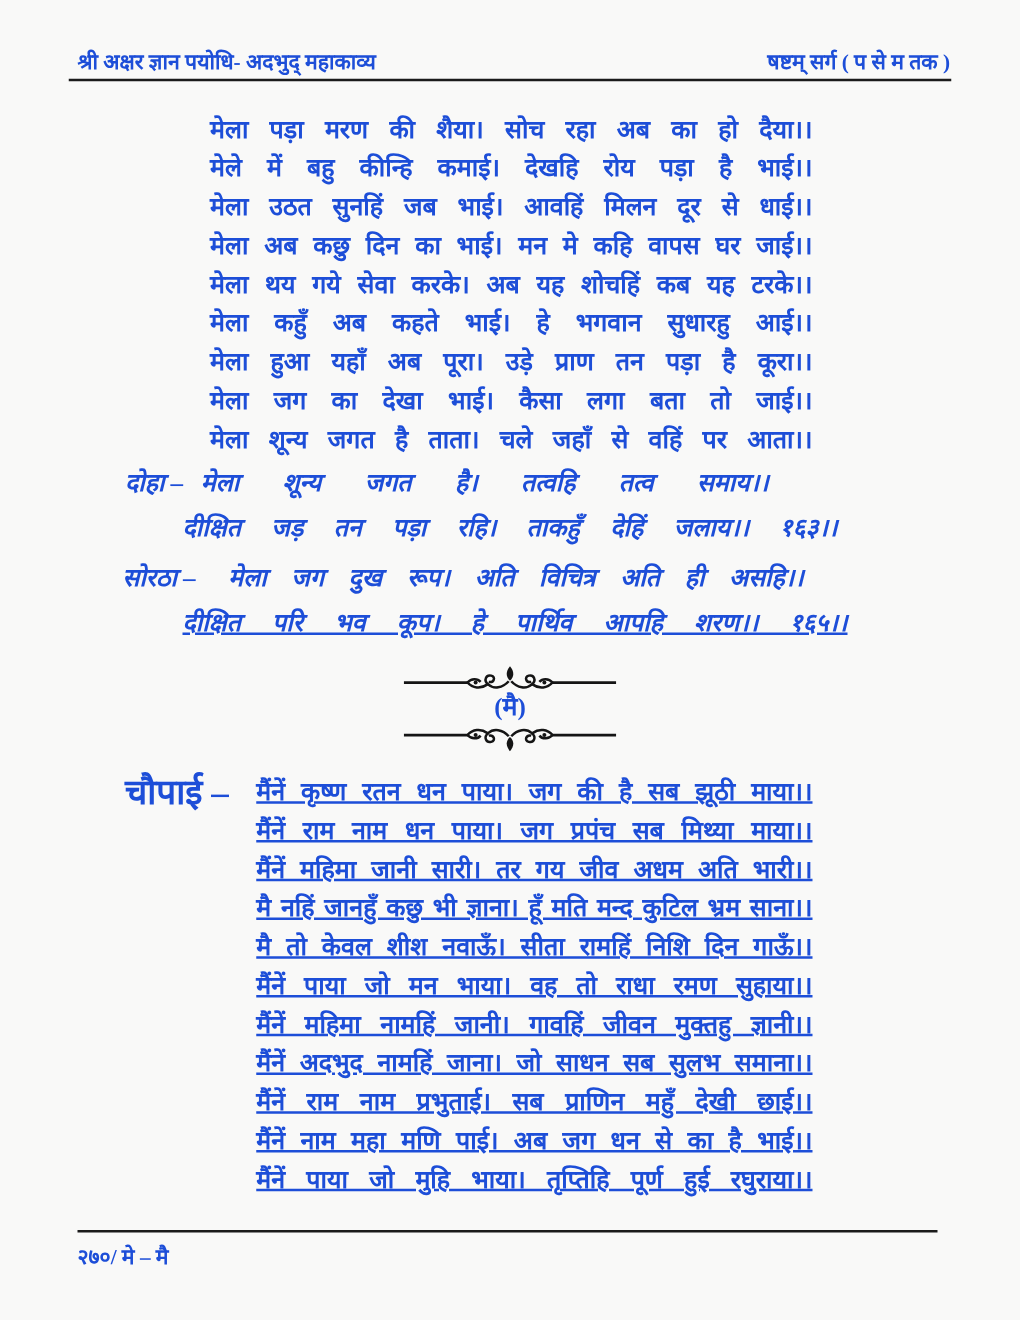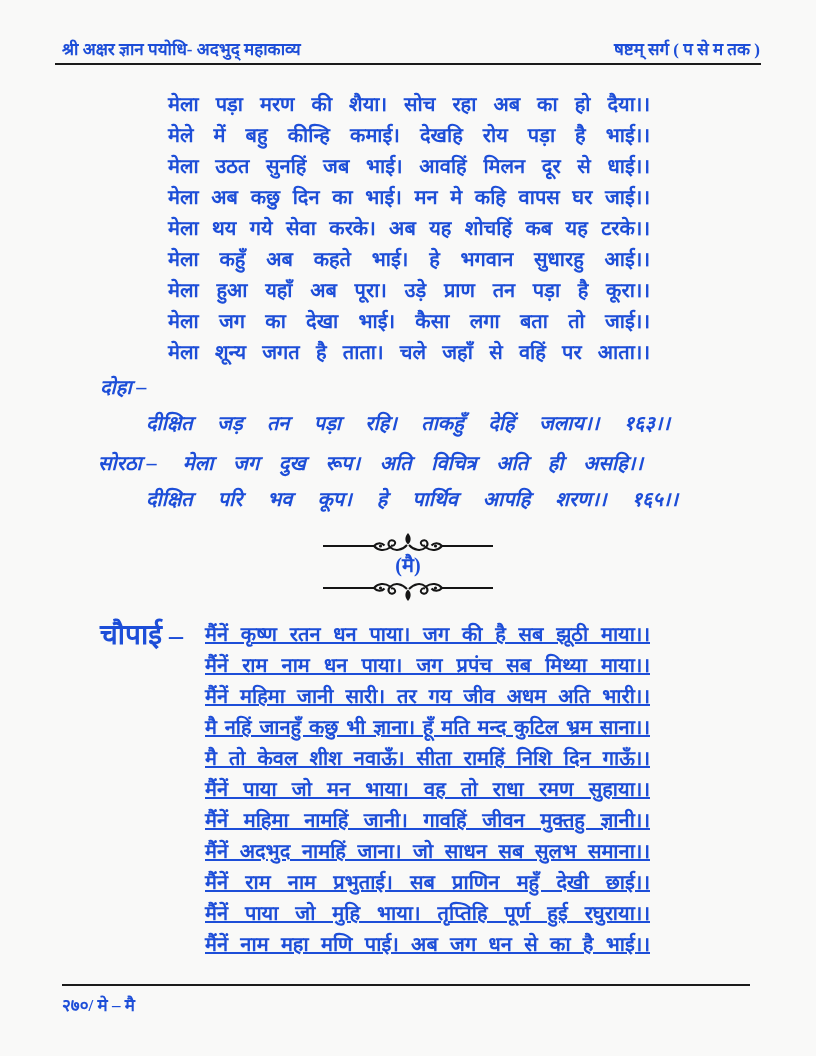--- a/index.html
+++ b/index.html
@@ -24,21 +24,21 @@
   .mela{top:89px;left:168px;width:482px;}
 
   .couplet-row{position:absolute;display:flex;font-style:italic;font-weight:700;font-size:20px;line-height:26px;}
   .couplet-row .c-label{flex:none;white-space:nowrap;}
   .couplet-row .c-text{flex:1;text-align:justify;text-align-last:justify;}
   .doha-1{top:374px;left:100px;width:515px;}
   .doha-1 .c-label{margin-right:14px;}
   .doha-2{top:410px;left:146px;width:524px;}
   .soratha-1{top:450px;left:98px;width:545px;}
   .soratha-1 .c-label{margin-right:26px;}
-  .soratha-2{top:486px;left:146px;width:532px;}
+  .soratha-2{top:486px;left:146px;width:532px;text-decoration:underline;}
 
   .divider-orn{position:absolute;left:323px;width:170px;height:24px;}
   .divider-orn svg{display:block;width:170px;height:24px;}
   .orn-top{top:532px;}
   .orn-bottom{top:578px;transform:scaleY(-1);}
   .divider-title{
     position:absolute;top:551px;left:323px;width:170px;
     text-align:center;font-size:20px;font-weight:700;
   }
 
@@ -64,20 +64,21 @@
     <div class="v-line">मेला अब कछु दिन का भाई। मन मे कहि वापस घर जाई।।</div>
     <div class="v-line">मेला थय गये सेवा करके। अब यह शोचहिं कब यह टरके।।</div>
     <div class="v-line">मेला कहुँ अब कहते भाई। हे भगवान सुधारहु आई।।</div>
     <div class="v-line">मेला हुआ यहाँ अब पूरा। उड़े प्राण तन पड़ा है कूरा।।</div>
     <div class="v-line">मेला जग का देखा भाई। कैसा लगा बता तो जाई।।</div>
     <div class="v-line">मेला शून्य जगत है ताता। चले जहाँ से वहिं पर आता।।</div>
   </div>
 
   <div class="couplet-row doha-1">
     <span class="c-label">दोहा –</span>
+    <span class="c-text">मेला शून्य जगत है। तत्वहि तत्व समाय।।</span>
   </div>
   <div class="couplet-row doha-2">
     <span class="c-text">दीक्षित जड़ तन पड़ा रहि। ताकहुँ देहिं जलाय।। १६३।।</span>
   </div>
 
   <div class="couplet-row soratha-1">
     <span class="c-label">सोरठा –</span>
     <span class="c-text">मेला जग दुख रूप। अति विचित्र अति ही असहि।।</span>
   </div>
   <div class="couplet-row soratha-2">
@@ -116,20 +117,20 @@
   <div class="verse-block chaupai">
     <div class="v-line">मैंनें कृष्ण रतन धन पाया। जग की है सब झूठी माया।।</div>
     <div class="v-line">मैंनें राम नाम धन पाया। जग प्रपंच सब मिथ्या माया।।</div>
     <div class="v-line">मैंनें महिमा जानी सारी। तर गय जीव अधम अति भारी।।</div>
     <div class="v-line">मै नहिं जानहुँ कछु भी ज्ञाना। हूँ मति मन्द कुटिल भ्रम साना।।</div>
     <div class="v-line">मै तो केवल शीश नवाऊँ। सीता रामहिं निशि दिन गाऊँ।।</div>
     <div class="v-line">मैंनें पाया जो मन भाया। वह तो राधा रमण सुहाया।।</div>
     <div class="v-line">मैंनें महिमा नामहिं जानी। गावहिं जीवन मुक्तहु ज्ञानी।।</div>
     <div class="v-line">मैंनें अदभुद नामहिं जाना। जो साधन सब सुलभ समाना।।</div>
     <div class="v-line">मैंनें राम नाम प्रभुताई। सब प्राणिन महुँ देखी छाई।।</div>
+    <div class="v-line">मैंनें नाम महा मणि पाई। अब जग धन से का है भाई।।</div>
     <div class="v-line">मैंनें पाया जो मुहि भाया। तृप्तिहि पूर्ण हुई रघुराया।।</div>
-    <div class="v-line">मैंनें नाम महा मणि पाई। अब जग धन से का है भाई।।</div>
   </div>
 
   <div class="ftr-rule"></div>
   <div class="ftr-text">२७०/ मे – मै</div>
 
 </div>
 
 </body></html>

